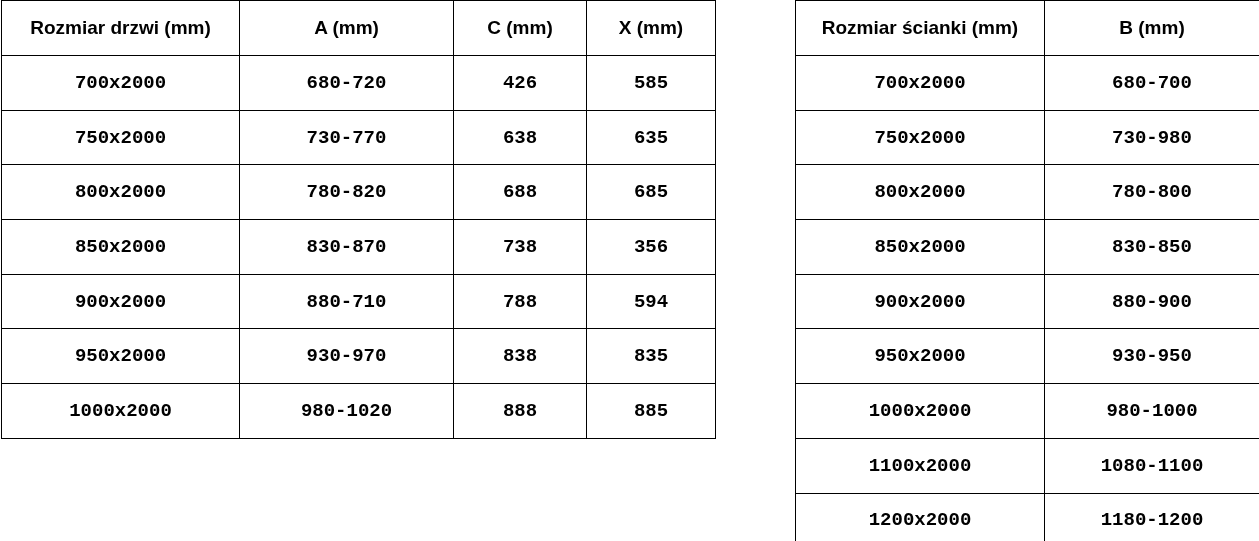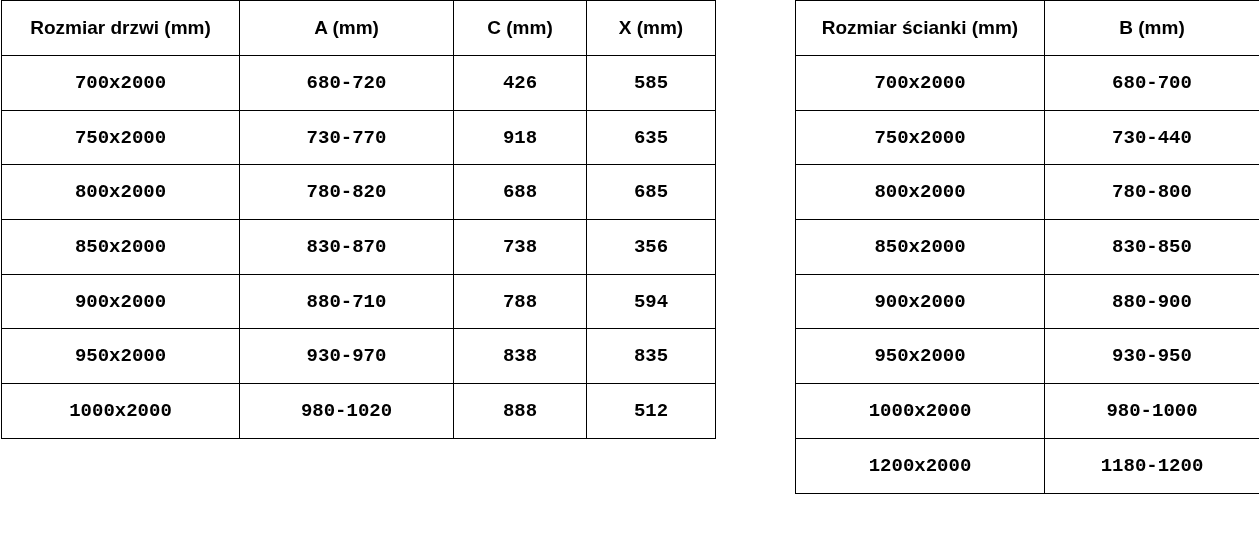--- a/index.html
+++ b/index.html
@@ -87,21 +87,21 @@
     <tbody>
       <tr>
         <td>700x2000</td>
         <td>680-720</td>
         <td>426</td>
         <td>585</td>
       </tr>
       <tr>
         <td>750x2000</td>
         <td>730-770</td>
-        <td>918</td>
+        <td>638</td>
         <td>635</td>
       </tr>
       <tr>
         <td>800x2000</td>
         <td>780-820</td>
         <td>688</td>
         <td>685</td>
       </tr>
       <tr>
         <td>850x2000</td>
@@ -118,21 +118,21 @@
       <tr>
         <td>950x2000</td>
         <td>930-970</td>
         <td>838</td>
         <td>835</td>
       </tr>
       <tr>
         <td>1000x2000</td>
         <td>980-1020</td>
         <td>888</td>
-        <td>512</td>
+        <td>885</td>
       </tr>
     </tbody>
   </table>
 
   <table class="spec" id="wall-table">
     <colgroup>
       <col class="w0">
         <col class="w1">
     </colgroup>
     <thead>
@@ -141,21 +141,21 @@
         <th>B (mm)</th>
       </tr>
     </thead>
     <tbody>
       <tr>
         <td>700x2000</td>
         <td>680-700</td>
       </tr>
       <tr>
         <td>750x2000</td>
-        <td>730-440</td>
+        <td>730-980</td>
       </tr>
       <tr>
         <td>800x2000</td>
         <td>780-800</td>
       </tr>
       <tr>
         <td>850x2000</td>
         <td>830-850</td>
       </tr>
       <tr>
@@ -164,19 +164,23 @@
       </tr>
       <tr>
         <td>950x2000</td>
         <td>930-950</td>
       </tr>
       <tr>
         <td>1000x2000</td>
         <td>980-1000</td>
       </tr>
       <tr>
+        <td>1100x2000</td>
+        <td>1080-1100</td>
+      </tr>
+      <tr>
         <td>1200x2000</td>
         <td>1180-1200</td>
       </tr>
     </tbody>
   </table>
 
 </div>
 
 </body></html>

